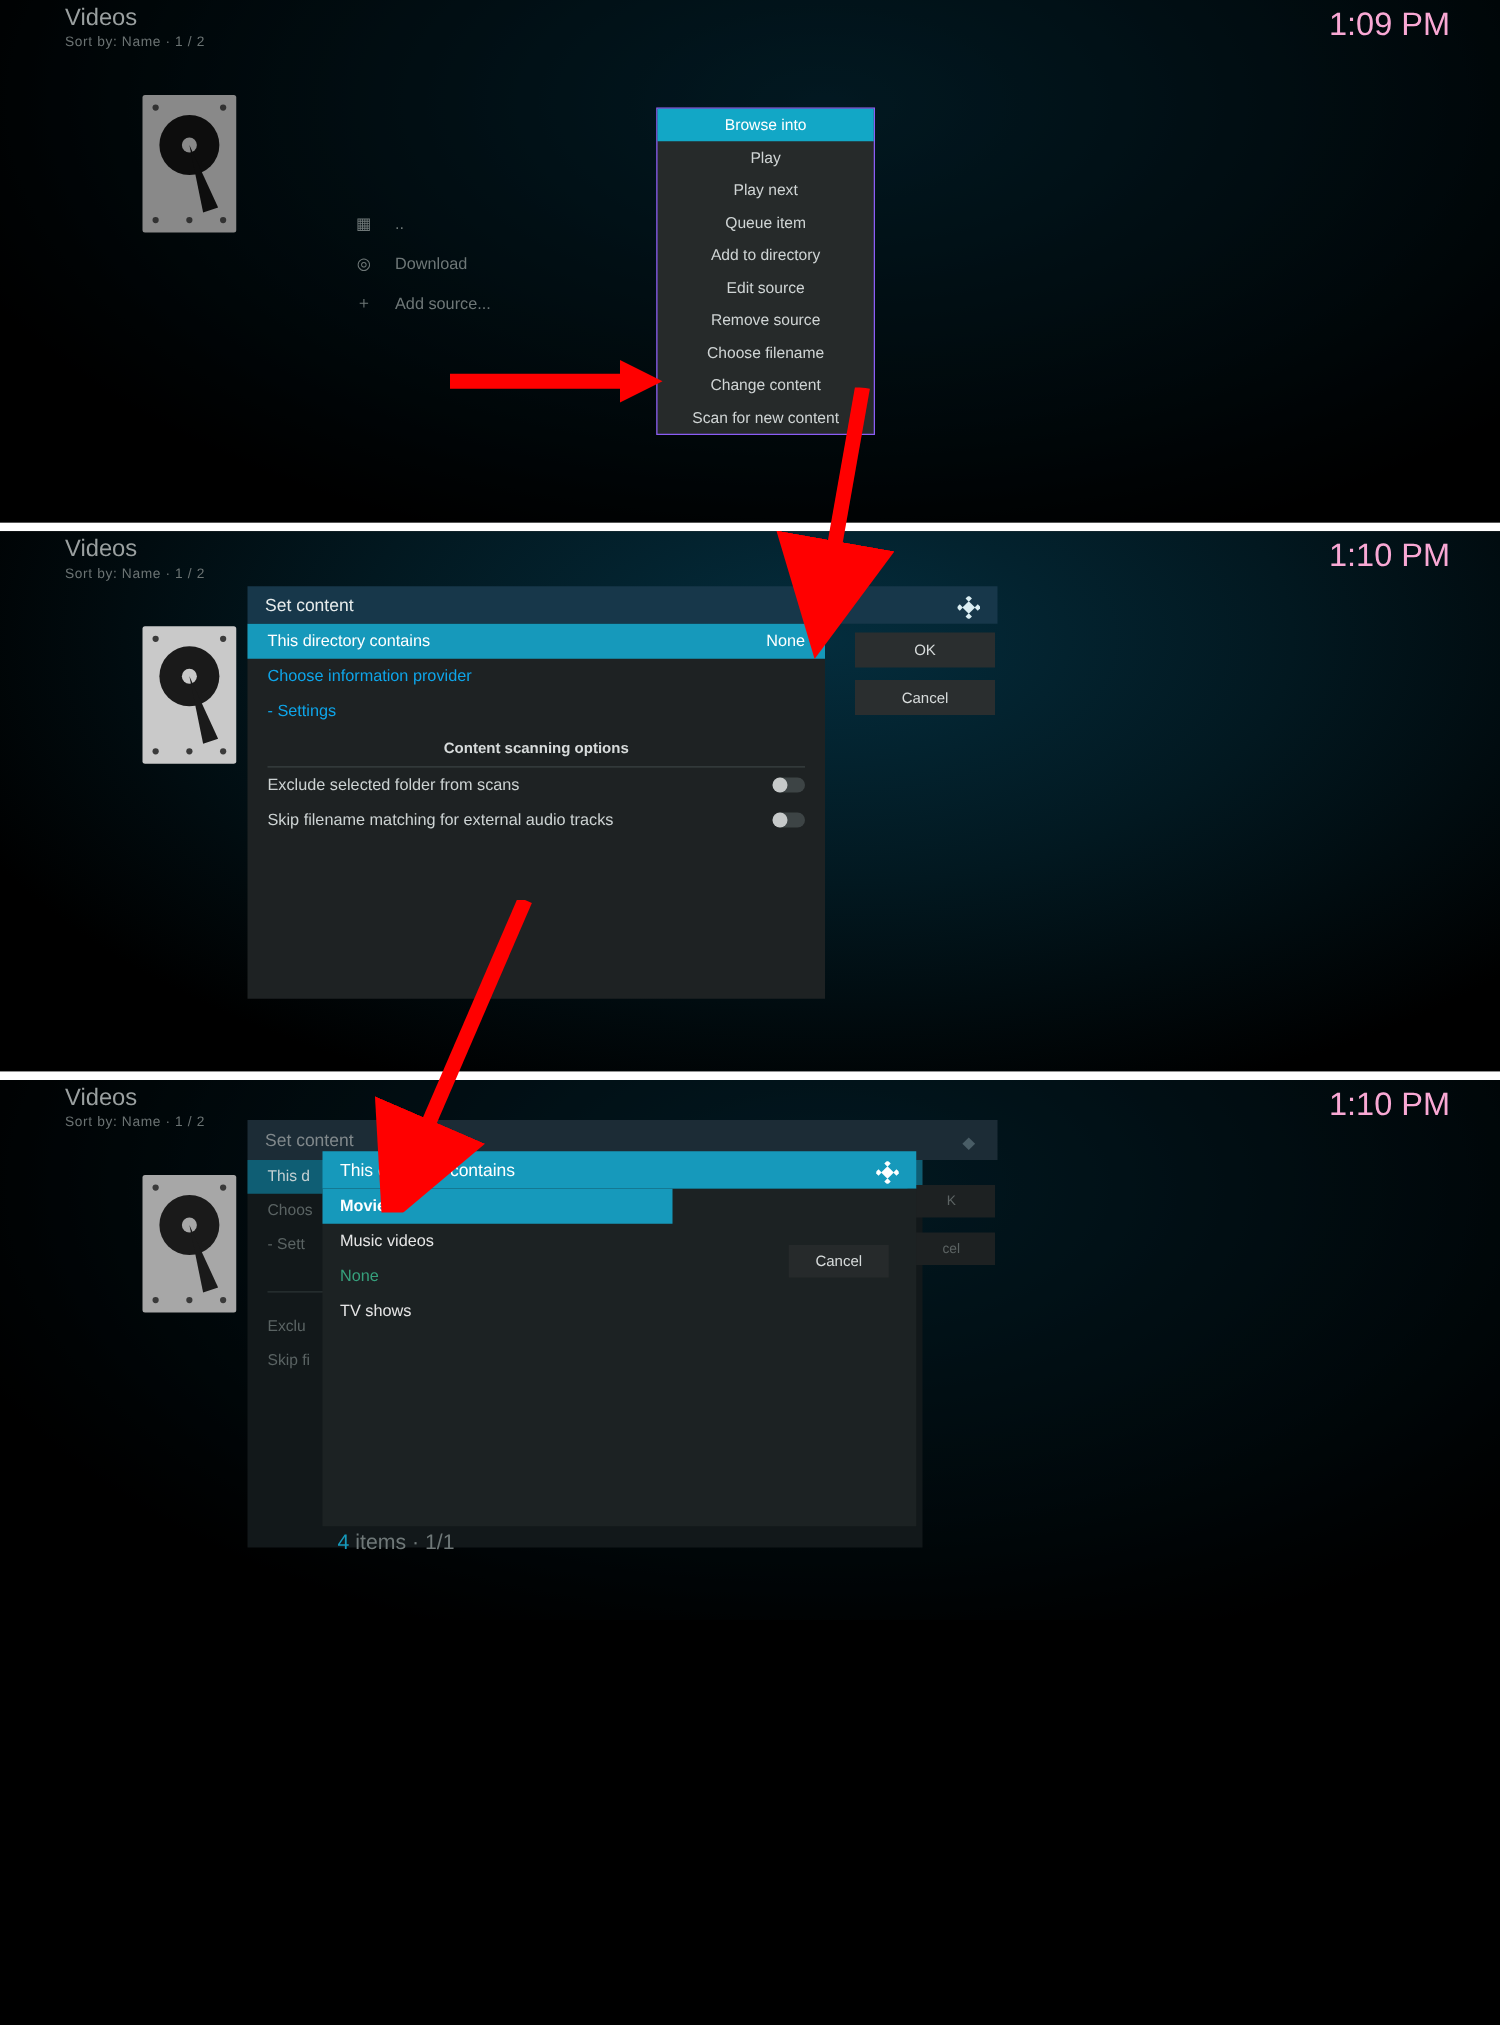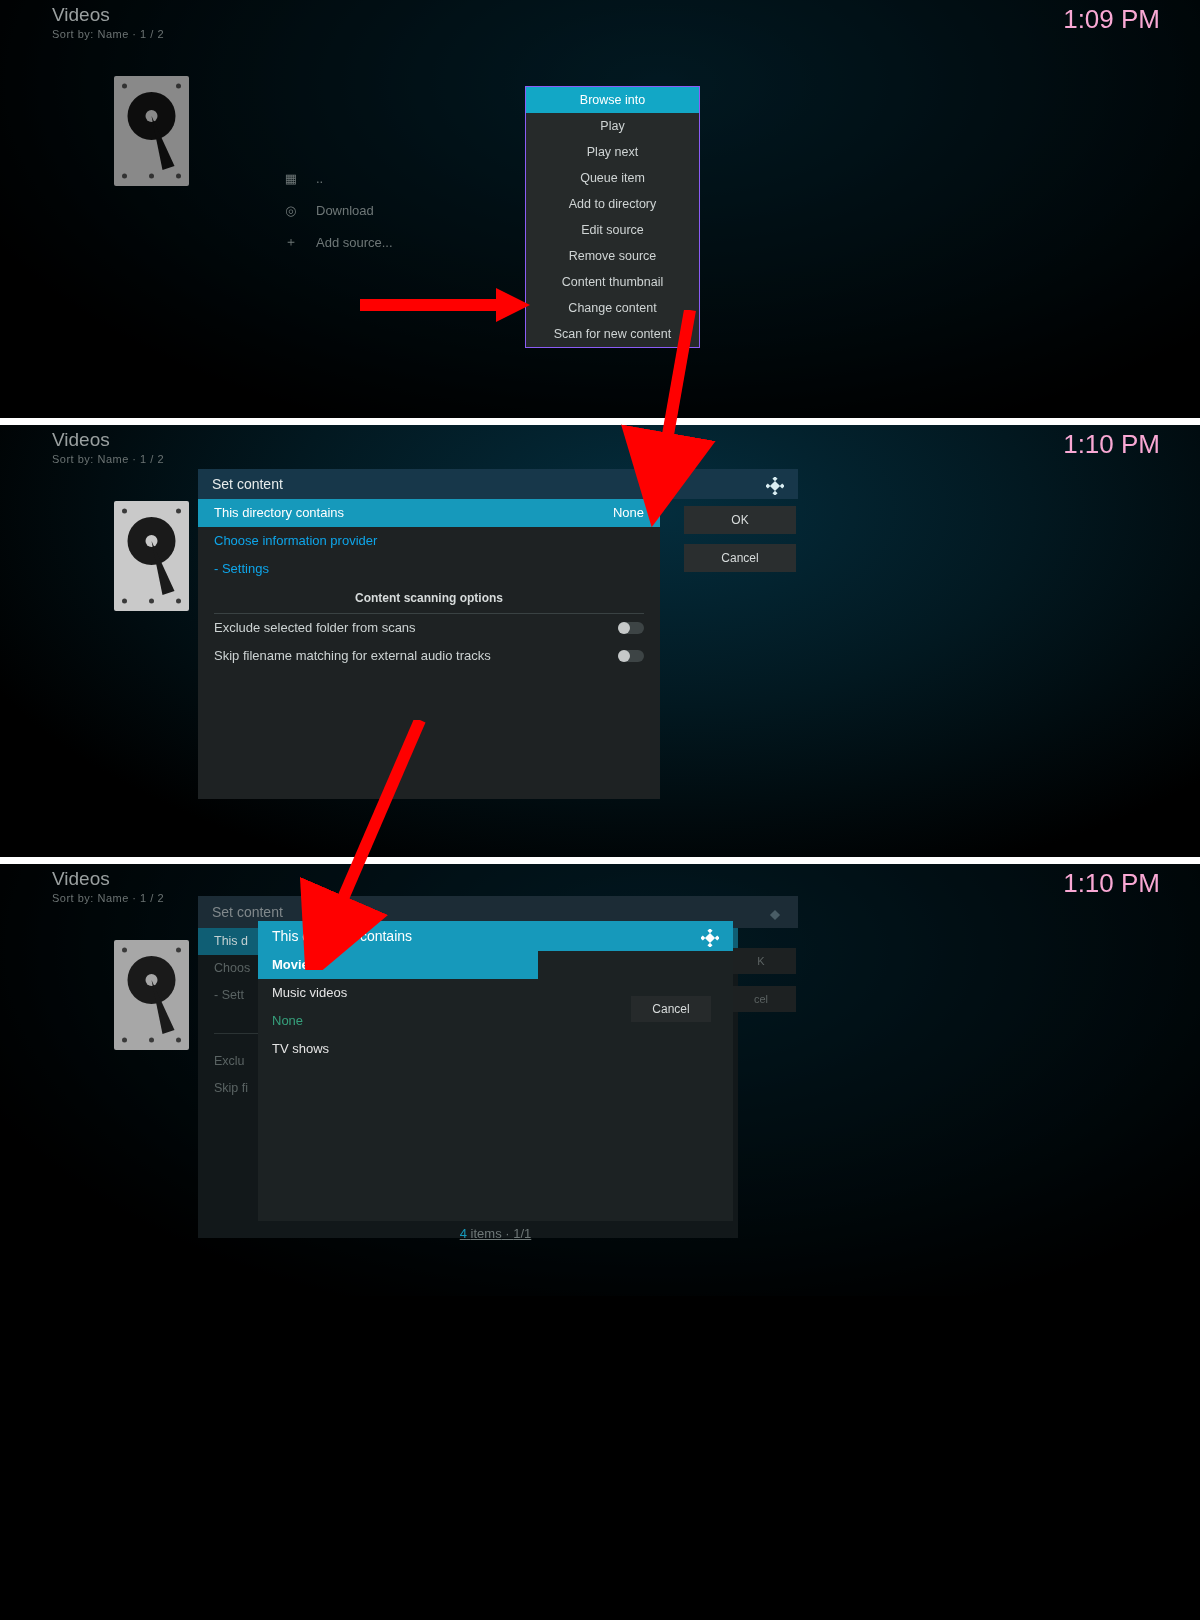--- a/index.html
+++ b/index.html
@@ -52,21 +52,21 @@
   .dlg3-body{background:#12181a;min-height:310px;padding:0;}
   .rowdim{height:27px;line-height:27px;padding:0 16px;font-size:12.5px;color:#5a6363;}
   .subdim{height:18px;border-bottom:1px solid #2b3334;margin:6px 16px 0;}
   .chooser{position:absolute;top:921px;left:258px;width:475px;}
   .ch-head{background:#1699bb;height:30px;line-height:30px;padding:0 14px;color:#fff;font-size:14px;display:flex;justify-content:space-between;align-items:center;}
   .ch-body{background:#1c2223;min-height:270px;}
   .ch-item{height:28px;line-height:28px;padding:0 14px;font-size:13px;color:#e5e5e5;cursor:pointer;}
   .ch-item.sel{background:#1699bb;color:#fff;width:280px;box-sizing:border-box;font-weight:bold;}
   .ch-item.none{color:#36a07c;}
   .ch-cancel{position:absolute;top:45px;right:22px;width:80px;height:26px;line-height:26px;text-align:center;background:#262a2b;color:#d7dbdb;font-size:12px;}
-  .ch-foot{height:26px;line-height:26px;text-align:center;padding:0 12px;font-size:13px;color:#6f7878;text-decoration:underline;}
+  .ch-foot{height:26px;line-height:26px;text-align:left;padding:0 12px;font-size:17px;color:#6f7878;}
   .ch-foot .cnt{color:#1699bb;}
   
   .btns3{position:absolute;top:948px;left:726px;width:70px;}
   .btn3{height:26px;line-height:26px;text-align:center;background:#1d2122;color:#5c6363;font-size:11px;margin-bottom:12px;}
 </style>
 </head>
 <body>
 
 <div class="wrap">
 
@@ -110,21 +110,21 @@
   </div>
 
   <div class="ctx">
     <div class="item sel">Browse into</div>
     <div class="item">Play</div>
     <div class="item">Play next</div>
     <div class="item">Queue item</div>
     <div class="item">Add to directory</div>
     <div class="item">Edit source</div>
     <div class="item">Remove source</div>
-    <div class="item">Content thumbnail</div>
+    <div class="item">Choose filename</div>
     <div class="item">Change content</div>
     <div class="item">Scan for new content</div>
   </div>
 
   <div class="arrowR" style="top:299px;left:360px;width:140px;"></div>
 
 </div>
 <div class="sep"></div>
 
 <div class="panel" id="p2" style="overflow:visible;">

